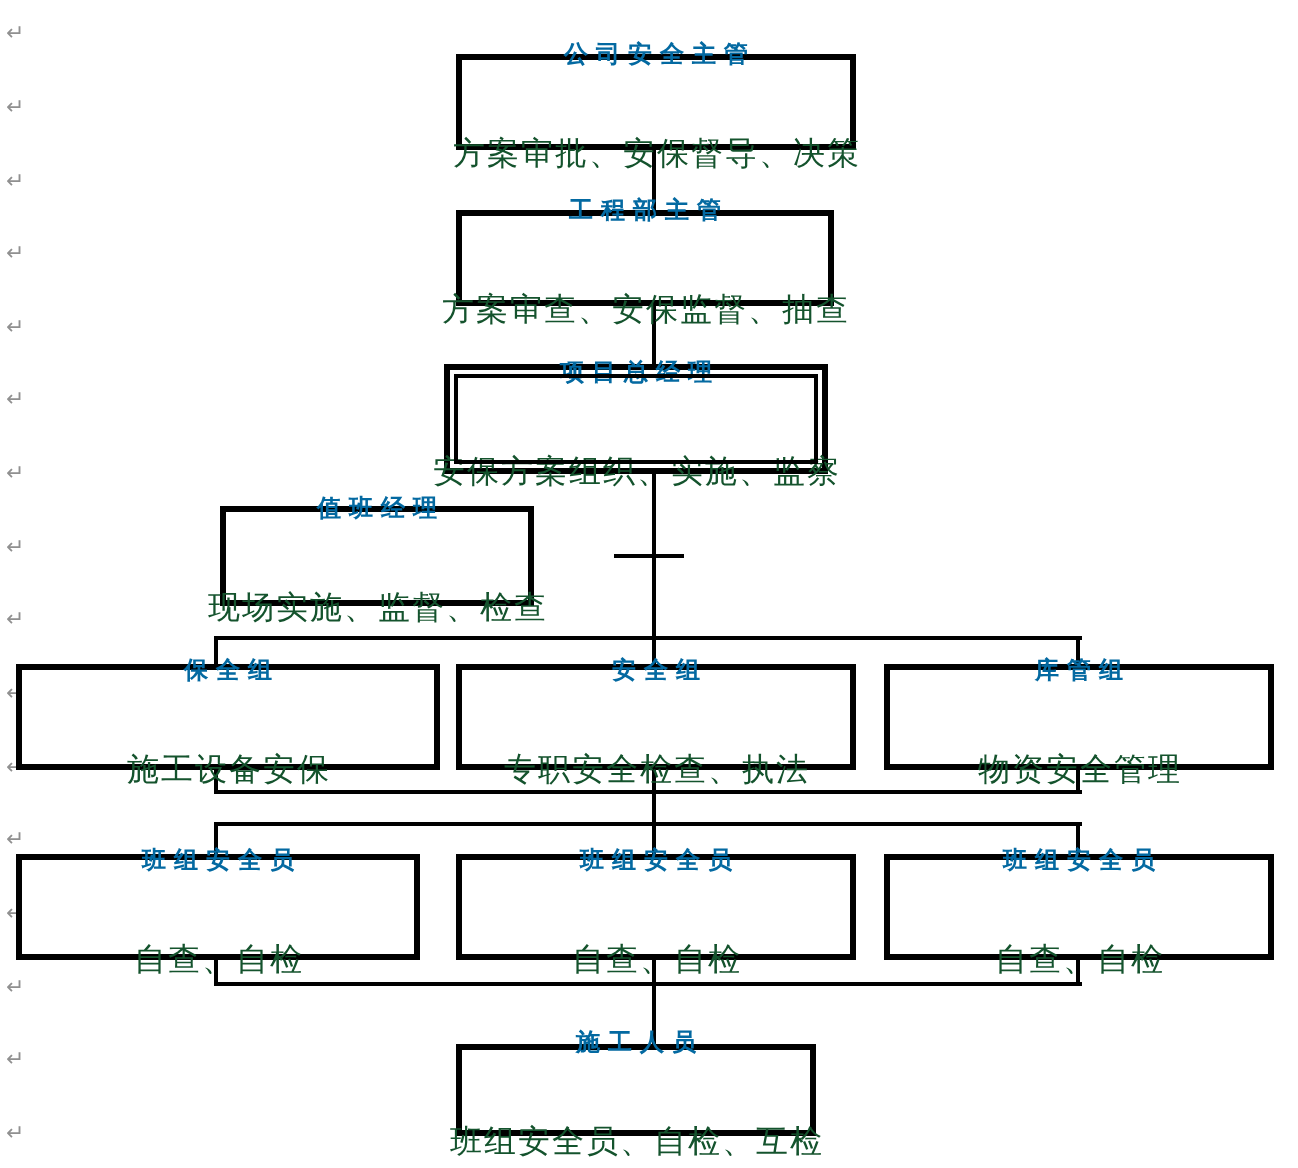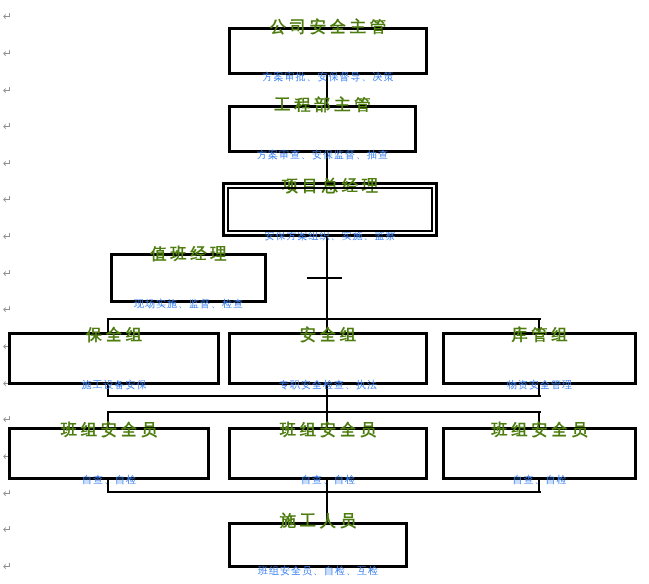--- a/index.html
+++ b/index.html
@@ -35,33 +35,33 @@
     text-align:center;
   }
   .node.double::before{
     content:"";
     position:absolute;
     inset:2px;
     border:2px solid #000000;
     pointer-events:none;
   }
   .title{
-    font-size:16px;
+    font-size:12px;
     font-weight:bold;
     letter-spacing:4px;
     text-indent:4px;
-    color:#4d7c0f;
+    color:#0369a1;
     line-height:18px;
     white-space:nowrap;
   }
   .subtitle{
-    font-size:10px;
+    font-size:16px;
     letter-spacing:1px;
     text-indent:1px;
-    color:#3b82f6;
+    color:#14532d;
     line-height:14px;
     white-space:nowrap;
     margin-top:32px;
   }
 </style>
 </head>
 <body>
 
 <div id="page">
 
@@ -107,21 +107,21 @@
   <div class="node" style="left:228px;top:27px;width:200px;height:48px">
     <div class="title">公司安全主管</div>
     <div class="subtitle">方案审批、安保督导、决策</div>
   </div>
 
   <div class="node" style="left:228px;top:105px;width:189px;height:48px">
     <div class="title">工程部主管</div>
     <div class="subtitle">方案审查、安保监督、抽查</div>
   </div>
 
-  <div class="node double" style="left:222px;top:182px;width:216px;height:55px">
+  <div class="node double" style="left:222px;top:182px;width:192px;height:55px">
     <div class="title">项目总经理</div>
     <div class="subtitle">安保方案组织、实施、监察</div>
   </div>
 
   <div class="node" style="left:110px;top:253px;width:157px;height:50px">
     <div class="title">值班经理</div>
     <div class="subtitle">现场实施、监督、检查</div>
   </div>
 
 

